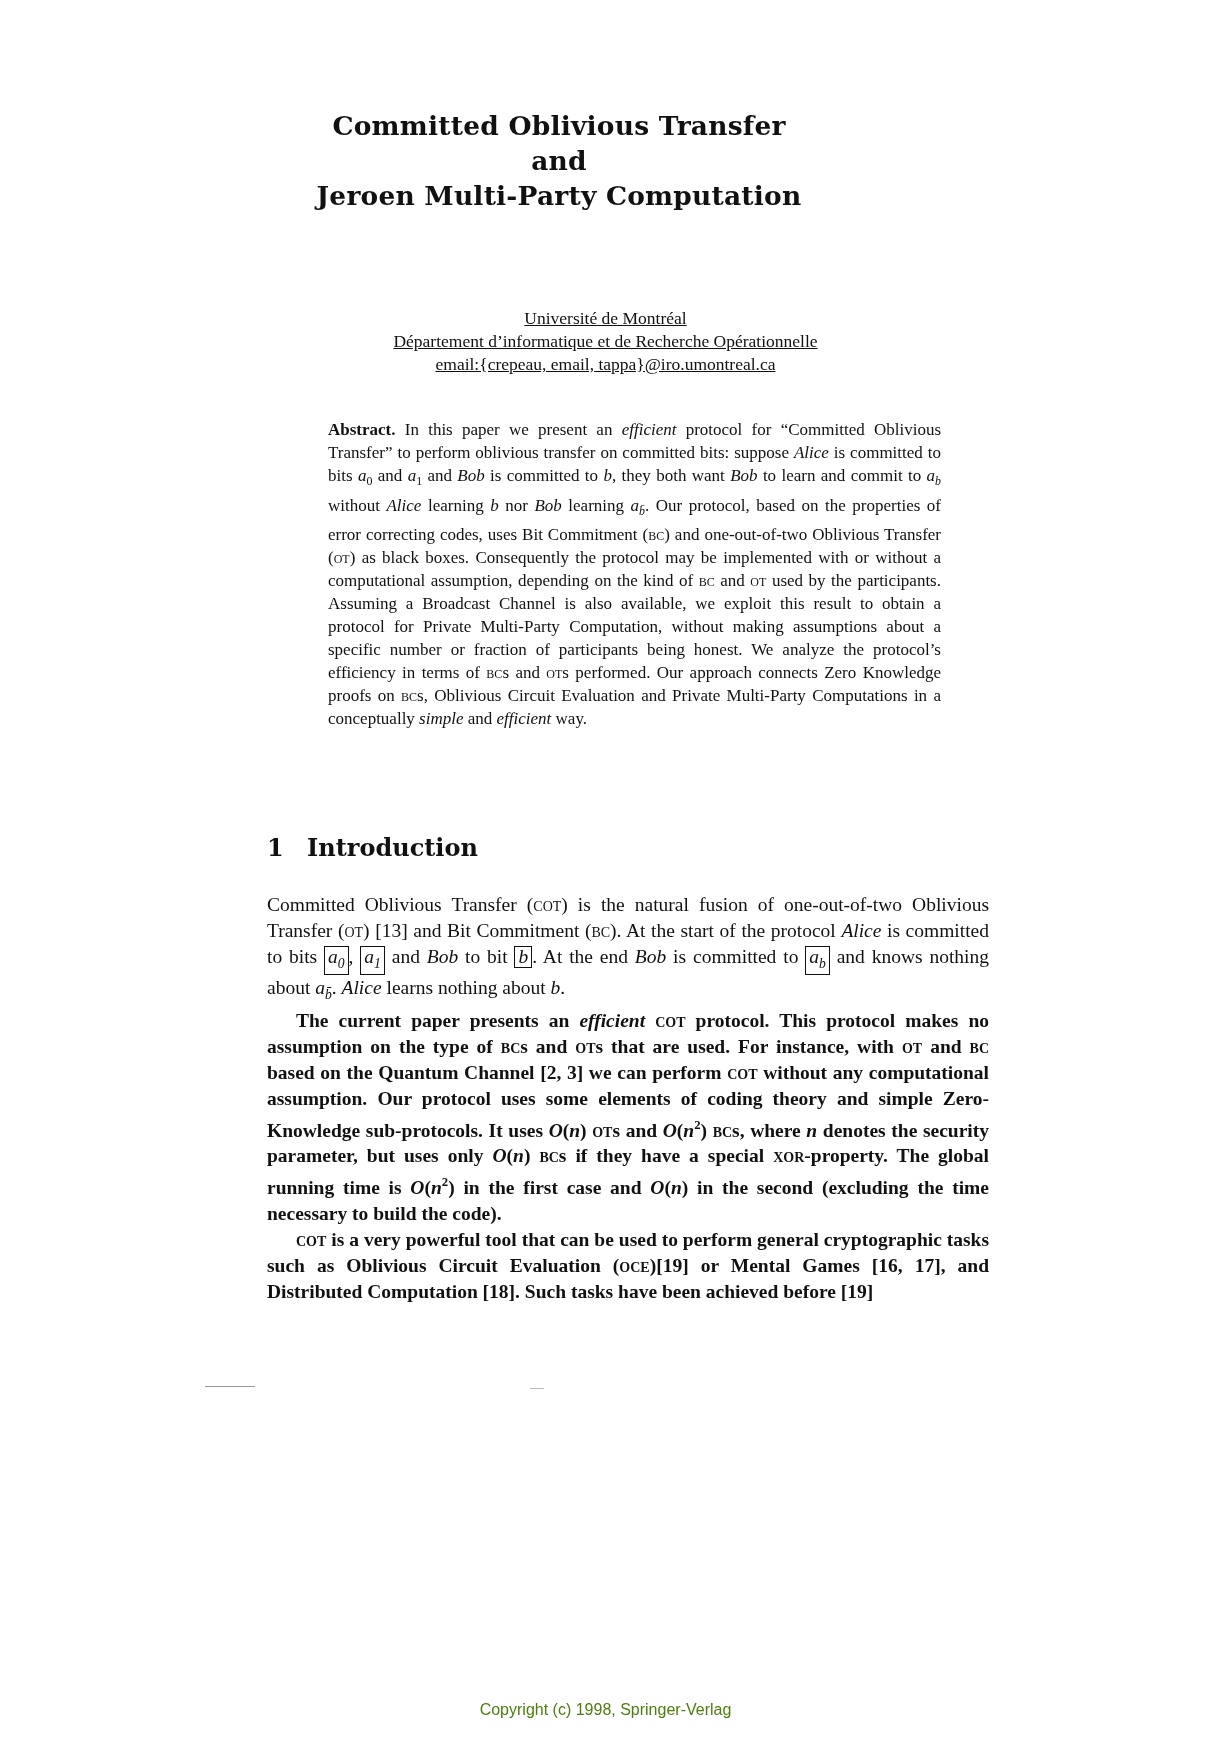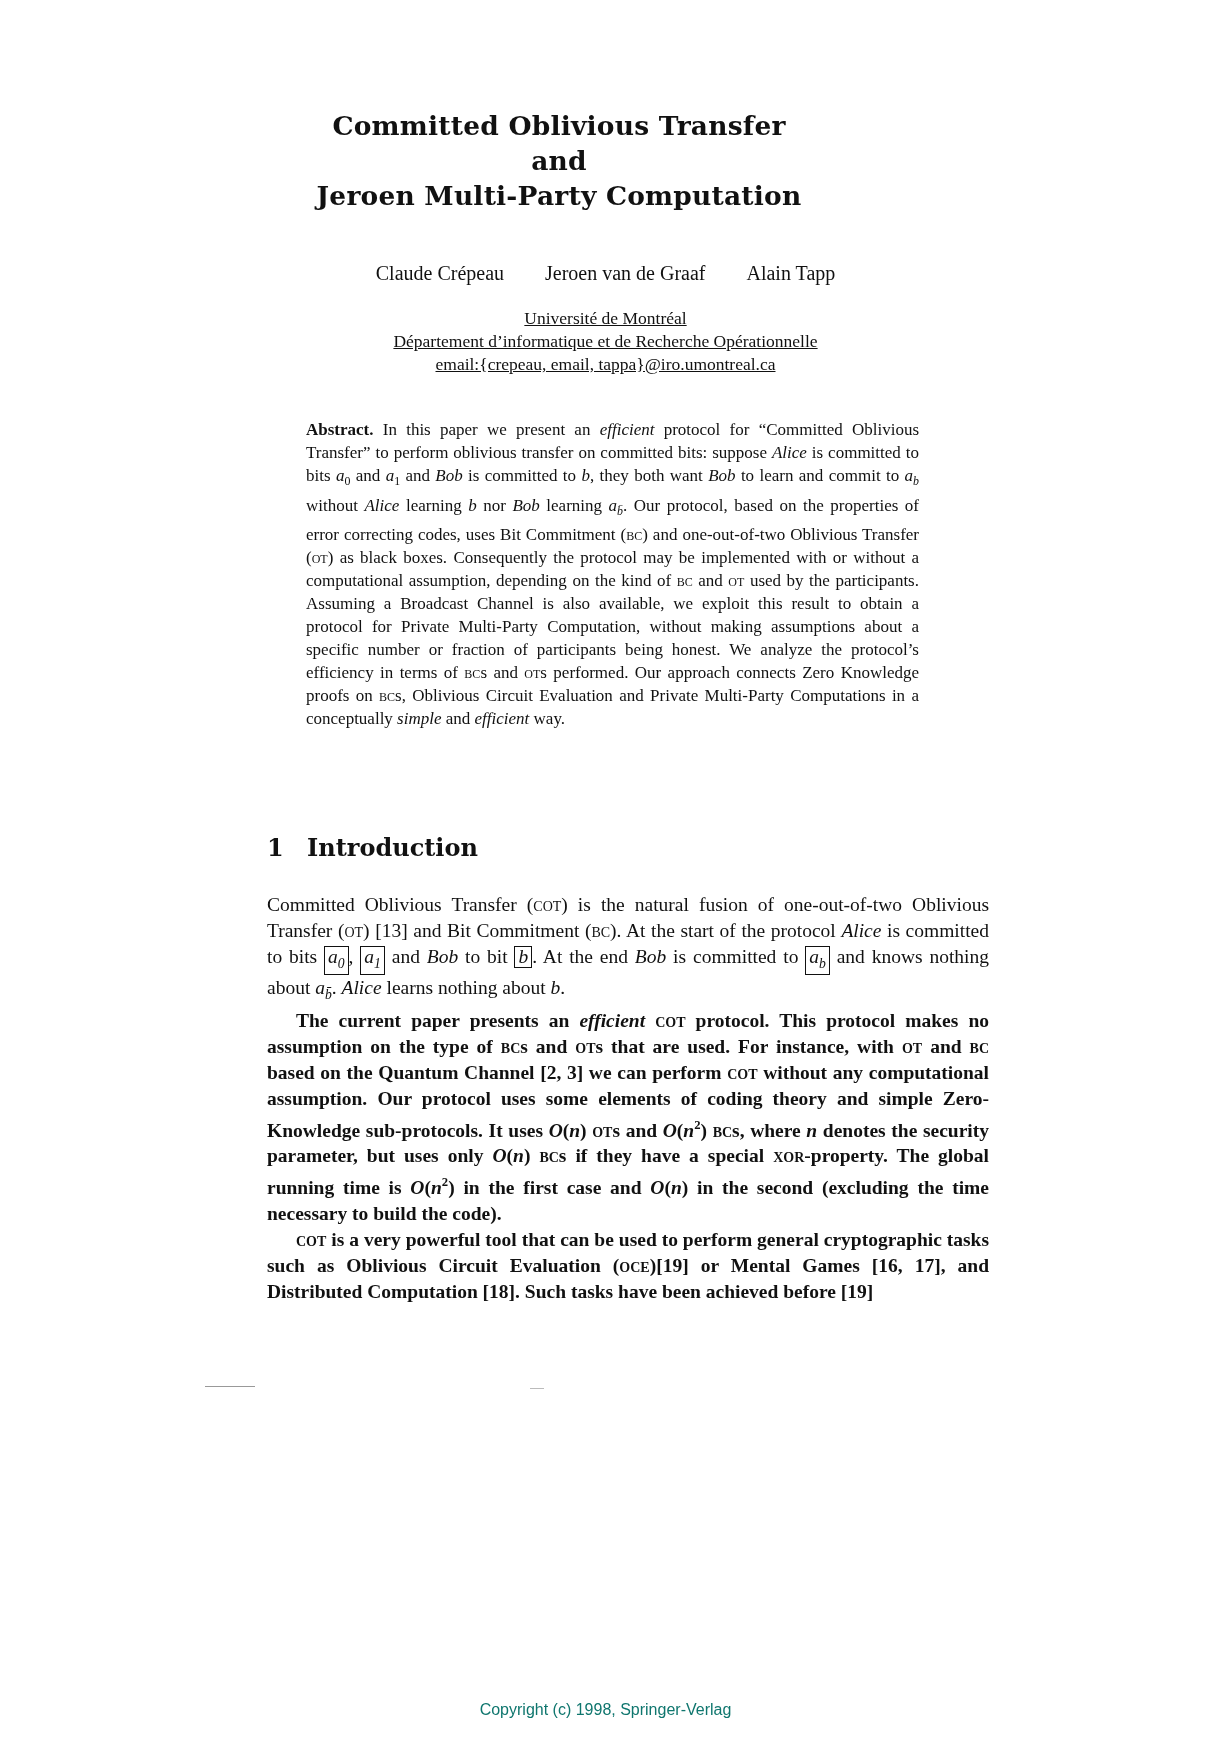--- a/index.html
+++ b/index.html
@@ -10,55 +10,50 @@
   .title { position: absolute; left: 0; width: 1118px; top: 108px; text-align: center;
            font-family: "DejaVu Serif", serif; font-weight: bold; font-size: 26.5px; line-height: 35px; letter-spacing: 0.2px; }
   .title div { white-space: nowrap; }
 
   .authors { position: absolute; top: 262px; left: 0; width: 1211px; text-align: center; font-size: 20px; white-space: nowrap; }
   .authors span { display: inline-block; margin: 0 18px; }
 
   .affil { position: absolute; top: 307px; left: 0; width: 1211px; text-align: center; font-size: 17.5px; line-height: 23px; text-decoration: underline; }
   .affil div { white-space: nowrap; }
 
-  .abstract { position: absolute; left: 306px; width: 613px; top: 418px; font-size: 17px; line-height: 23.05px; text-align: justify; }
+  .abstract { position: absolute; left: 328px; width: 613px; top: 418px; font-size: 17px; line-height: 23.05px; text-align: justify; }
   .abstract .lbl { font-weight: bold; }
   .sc { font-variant: small-caps; }
   i { font-style: italic; }
 
   .section-heading { position: absolute; left: 267px; top: 833px; font-size: 24px; font-weight: bold; white-space: nowrap; font-family: "DejaVu Serif", serif; }
   .section-heading .num { display: inline-block; width: 40px; }
 
   .body { position: absolute; left: 267px; width: 722px; top: 892px; font-size: 19.5px; line-height: 26px; text-align: justify; }
   .body p { margin: 0; }
   .body p + p { text-indent: 29px; font-weight: bold; }
   .box { display: inline-block; border: 1.3px solid #111; padding: 0 3px; line-height: 20px; font-style: italic; }
   sub { font-size: 0.7em; }
 
   .scan-mark { position: absolute; height: 1px; background: #999; }
 
   .footer { position: absolute; top: 1701px; left: 0; width: 1211px; text-align: center;
-            font-family: "Liberation Sans", sans-serif; font-size: 16px; color: #0f766e; }
+            font-family: "Liberation Sans", sans-serif; font-size: 16px; color: #4d7c0f; }
 </style>
 </head>
 <body>
 
 <div class="page">
 
   <div class="title">
     <div>Committed Oblivious Transfer</div>
     <div>and</div>
     <div>Jeroen Multi-Party Computation</div>
   </div>
 
-  <div class="authors">
-    <span>Claude Crépeau</span>
-    <span>Jeroen van de Graaf</span>
-    <span>Alain Tapp</span>
-  </div>
 
   <div class="affil">
     <div>Université de Montréal</div>
     <div>Département d’informatique et de Recherche Opérationnelle</div>
     <div>email:{crepeau, email, tappa}@iro.umontreal.ca</div>
   </div>
 
   <div class="abstract">
     <span class="lbl">Abstract.</span><span id="abstract-body"> In this paper we present an <i>efficient</i> protocol for “Committed Oblivious Transfer” to perform oblivious transfer on committed bits: suppose <i>Alice</i> is committed to bits <i>a</i><sub>0</sub> and <i>a</i><sub>1</sub> and <i>Bob</i> is committed to <i>b</i>, they both want <i>Bob</i> to learn and commit to <i>a</i><sub style="font-style: italic;">b</sub> without <i>Alice</i> learning <i>b</i> nor <i>Bob</i> learning <i>a</i><sub style="font-style: italic;">b̄</sub>. Our protocol, based on the properties of error correcting codes, uses Bit Commitment (<span class="sc">bc</span>) and one-out-of-two Oblivious Transfer (<span class="sc">ot</span>) as black boxes. Consequently the protocol may be implemented with or without a computational assumption, depending on the kind of <span class="sc">bc</span> and <span class="sc">ot</span> used by the participants. Assuming a Broadcast Channel is also available, we exploit this result to obtain a protocol for Private Multi-Party Computation, without making assumptions about a specific number or fraction of participants being honest. We analyze the protocol’s efficiency in terms of <span class="sc">bc</span>s and <span class="sc">ot</span>s performed. Our approach connects Zero Knowledge proofs on <span class="sc">bc</span>s, Oblivious Circuit Evaluation and Private Multi-Party Computations in a conceptually <i>simple</i> and <i>efficient</i> way.</span>
   </div>

